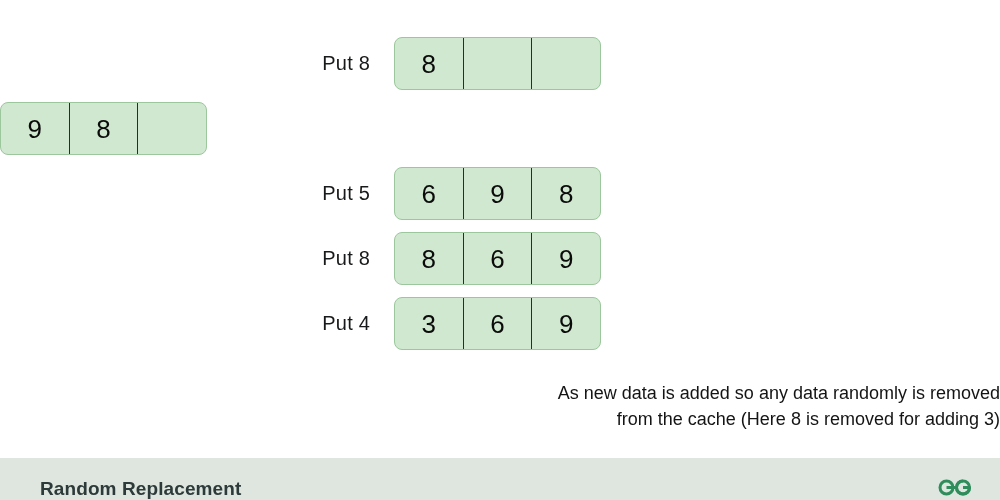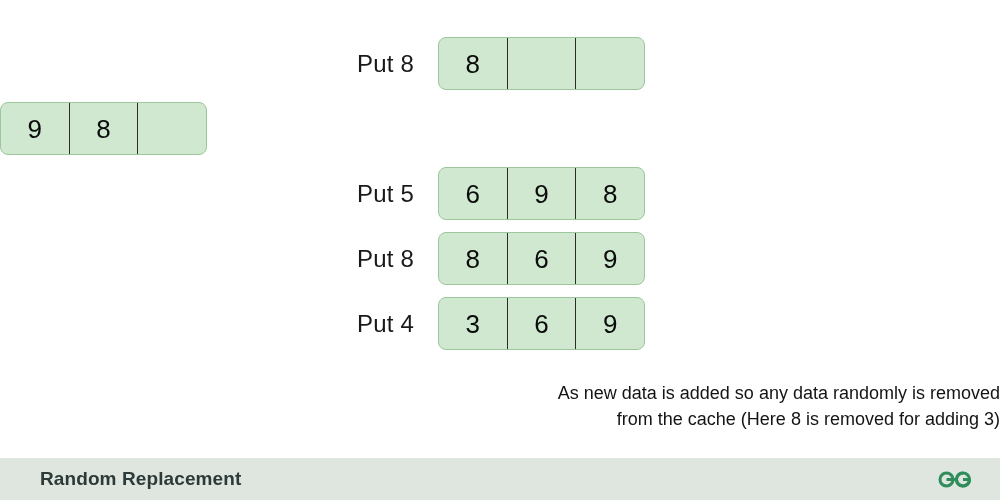--- a/index.html
+++ b/index.html
@@ -32,25 +32,25 @@
   }
 
   .step-row {
     display: flex;
     align-items: center;
     height: 53px;
     margin-bottom: 12px;
   }
 
   .step-label {
-    width: 438px;
+    width: 394px;
     text-align: right;
     padding-right: 24px;
     box-sizing: border-box;
-    font-size: 24px;
+    font-size: 20px;
     color: #18191a;
     font-family: "Liberation Sans", sans-serif;
     letter-spacing: .2px;
     white-space: nowrap;
   }
 
   .cache-box {
     width: 207px;
     height: 53px;
     box-sizing: border-box;
@@ -96,21 +96,21 @@
 
   
   #footer {
     position: absolute;
     left: 0;
     top: 458px;
     width: 1000px;
     height: 42px;
     background: #dfe6df;
     display: flex;
-    align-items: center;
+    align-items: flex-end;
     justify-content: space-between;
     box-sizing: border-box;
     padding: 0 22px 0 40px;
   }
   .footer-title {
     font-size: 19px;
     font-weight: bold;
     color: #2c3a39;
     font-family: "Liberation Sans", sans-serif;
     letter-spacing: .1px;

